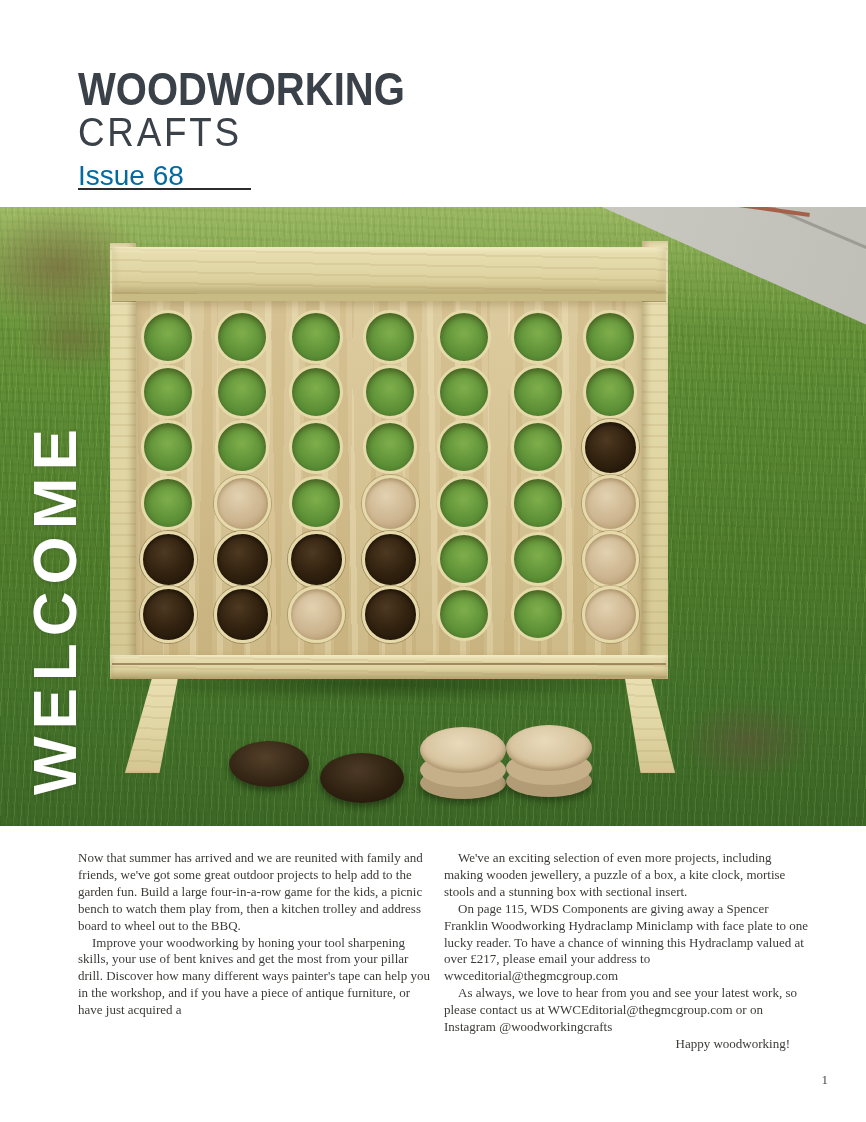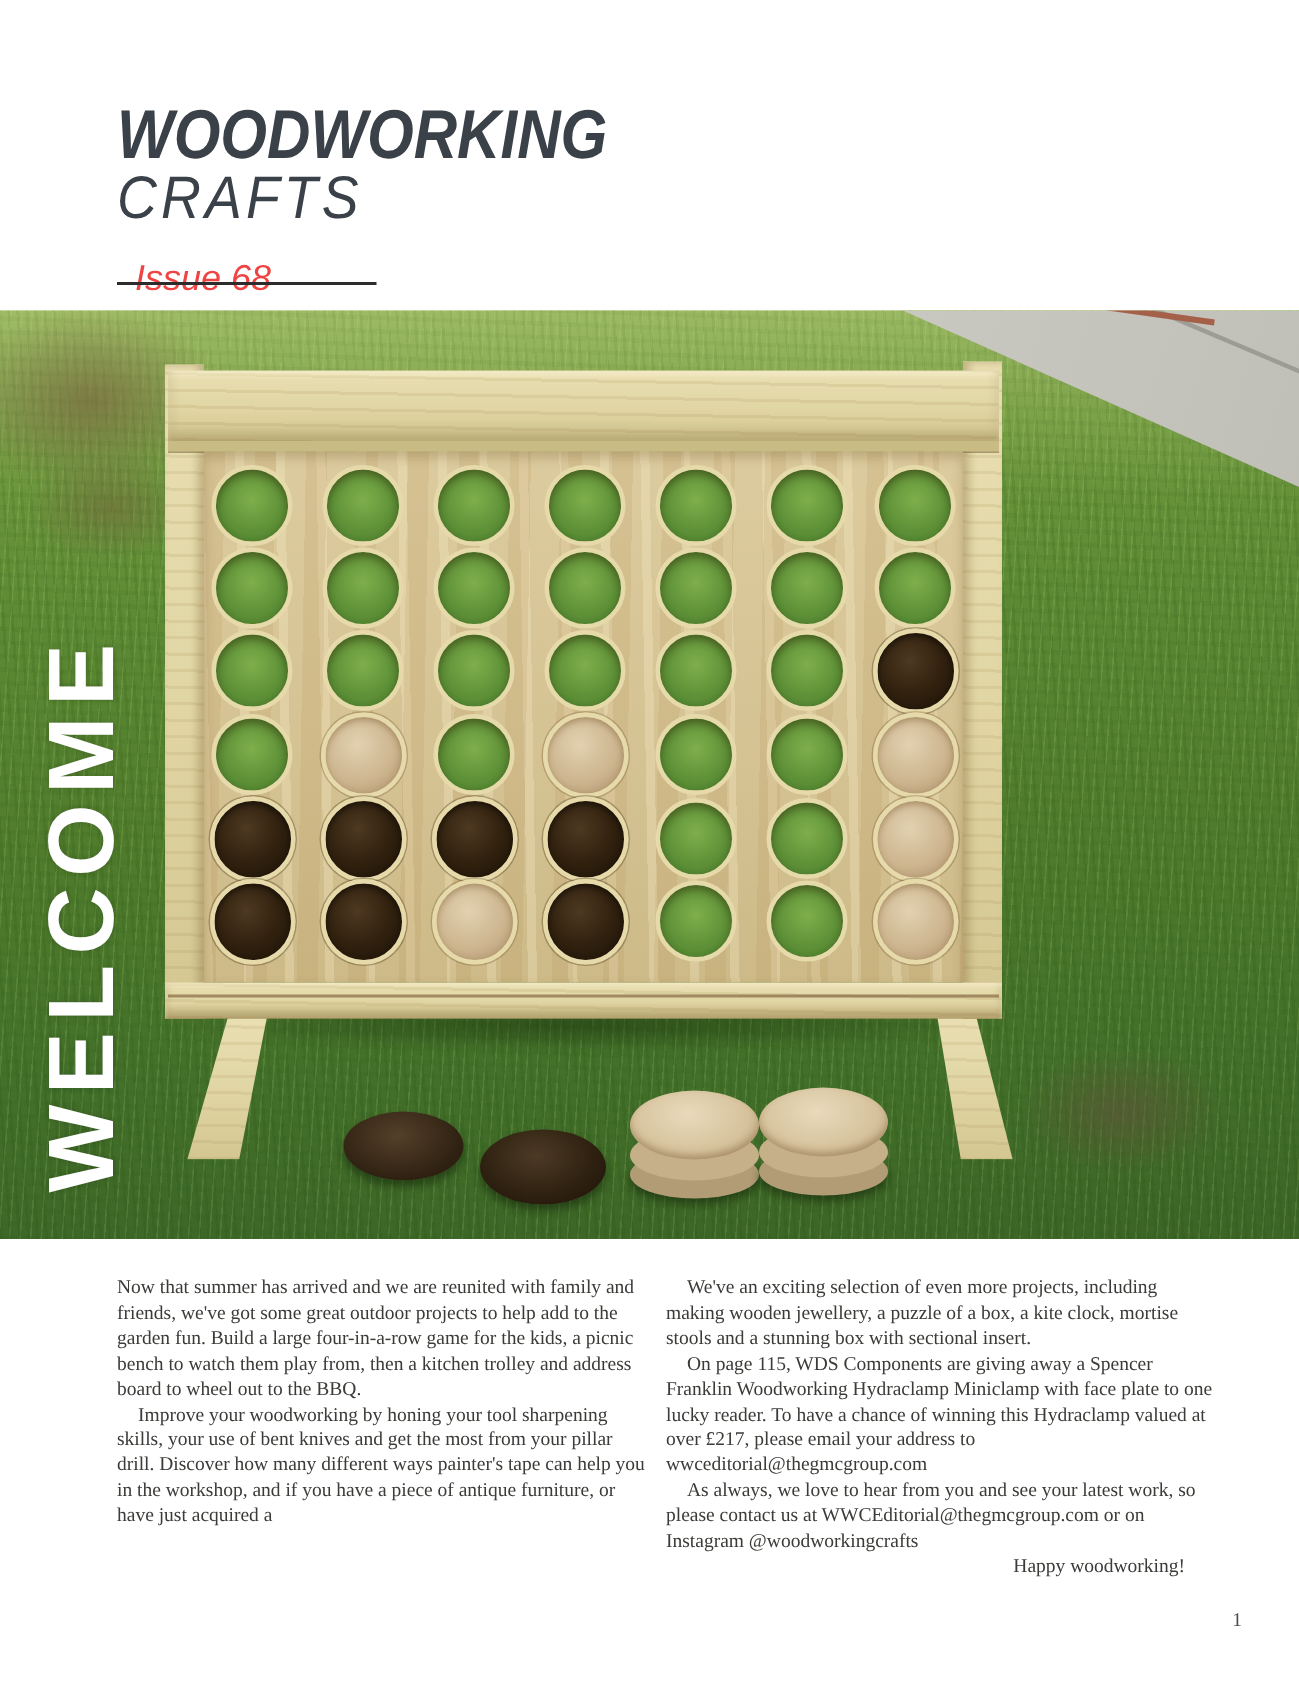--- a/index.html
+++ b/index.html
@@ -1,28 +1,28 @@
 <!DOCTYPE html>
 <html><head>
 <meta charset="utf-8">
 <style>
   html,body{margin:0;padding:0;background:#888;}
   .page{position:relative;width:866px;height:1122px;background:#ffffff;overflow:hidden;
         font-family:"Liberation Serif",serif;}
 
   
-  .masthead{position:relative;height:256px;background:#fff;font-style:italic;}
+  .masthead{position:relative;height:256px;background:#fff;}
   .mast-title{position:absolute;left:78px;top:66px;margin:0;
       font-family:"Liberation Sans",sans-serif;font-weight:700;font-size:46px;line-height:1;
       color:#3a4148;letter-spacing:0px;transform:scaleX(.87);transform-origin:left center;white-space:nowrap;}
   .mast-subtitle{position:absolute;left:78px;top:112px;margin:0;
       font-family:"Liberation Sans",sans-serif;font-weight:400;font-size:40px;line-height:1;
       color:#3a4148;letter-spacing:3px;transform:scaleX(.92);transform-origin:left center;white-space:nowrap;}
-  .mast-issue{position:absolute;left:78px;top:160px;margin:12px;
-      font-family:"Liberation Sans",sans-serif;font-weight:400;font-size:24px;color:#ef4444;}
+  .mast-issue{position:absolute;left:78px;top:160px;margin:0;
+      font-family:"Liberation Sans",sans-serif;font-weight:400;font-size:28px;color:#0369a1;}
   .issue-rule{position:absolute;left:78px;top:188px;width:173px;height:2px;background:#2c2c2c;}
 
   
   .photo{position:absolute;left:0;top:207px;width:866px;height:619px;overflow:hidden;
       background:
         linear-gradient(rgba(205,224,138,.30),rgba(205,224,138,0) 20%),
         repeating-linear-gradient(86deg, rgba(25,66,12,.10) 0 2px, rgba(0,0,0,0) 2px 6px),
         repeating-linear-gradient(94deg, rgba(206,238,142,.12) 0 1px, rgba(0,0,0,0) 1px 7px),
         repeating-linear-gradient(2deg, rgba(38,88,18,.08) 0 3px, rgba(0,0,0,0) 3px 9px),
         linear-gradient(178deg,#8cab56 0%,#70993f 14%,#5d8a34 32%,#507c2c 55%,#43702a 80%,#3c6526 100%);}

